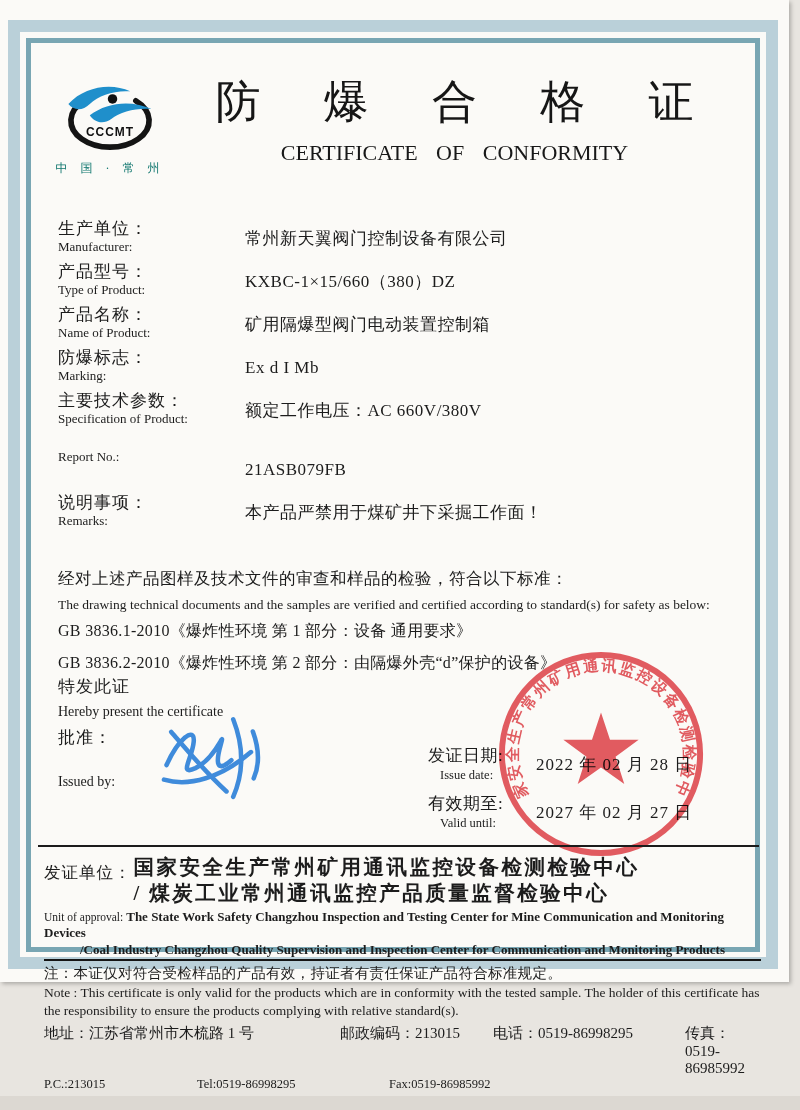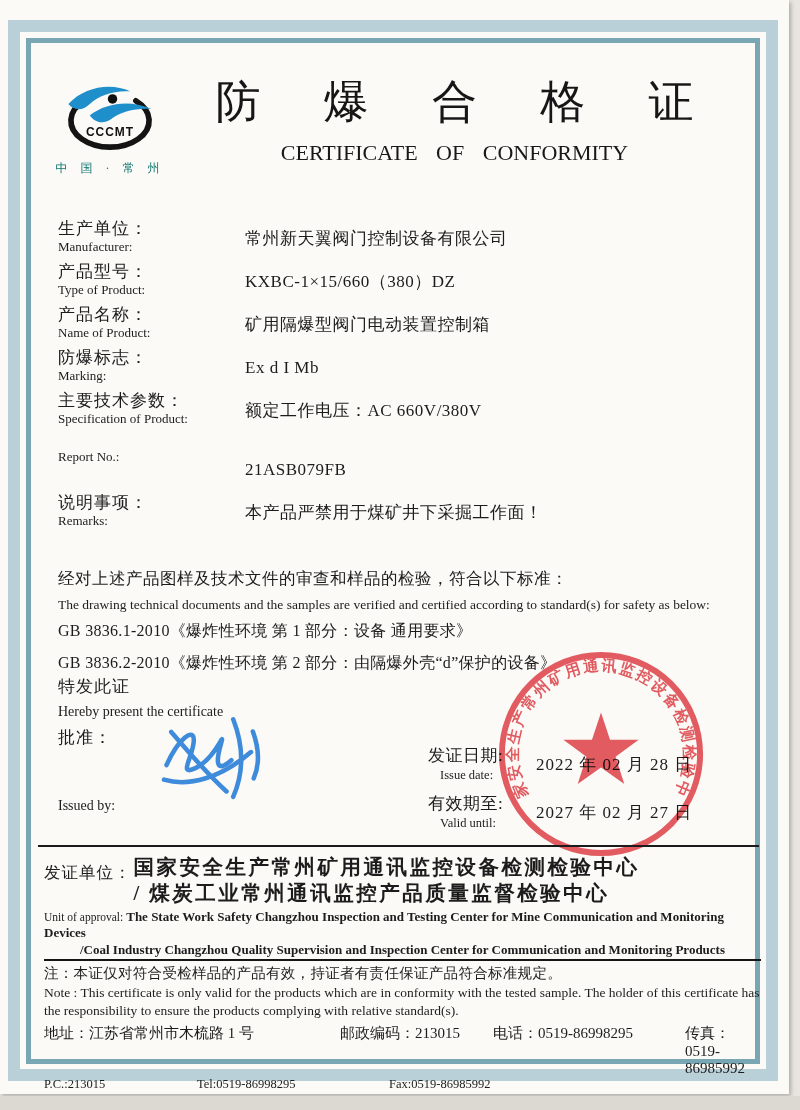--- a/index.html
+++ b/index.html
@@ -5,21 +5,21 @@
   * { margin:0; padding:0; box-sizing:border-box; }
   html,body { width:800px; height:1110px; }
   body {
     position:relative;
     background:#e8e5e0;
     font-family:"Liberation Serif","DejaVu Serif",serif;
     color:#1c1c1c;
     overflow:hidden;
   }
   .paper {
-    position:absolute; left:0; top:0; width:789px; height:1094px;
+    position:absolute; left:0; top:0; width:789px; height:982px;
     background:#fbfaf7;
     box-shadow:2px 2px 4px rgba(0,0,0,.25);
   }
   .frame-outer {
     position:absolute; left:8px; top:20px; right:11px; bottom:13px;
     border:12px solid #bad0d9;
   }
   .frame-inner {
     position:absolute; left:26px; top:38px; right:29px; bottom:30px;
     border:5px solid #79a6b3;
@@ -60,21 +60,21 @@
   .standards { position:absolute; left:58px; top:568px; right:30px; }
   .std-cn { font-size:16.5px; letter-spacing:.5px; }
   .std-en { font-size:13.5px; margin-top:7px; }
   .std-item { font-size:16px; line-height:29px; margin-top:3px; letter-spacing:.3px; }
 
   
   .present { position:absolute; left:58px; top:675px; }
   .present-cn { font-size:17px; letter-spacing:1px; }
   .present-en { font-size:14px; margin-top:6px; }
   .approve { font-size:17px; margin-top:6px; letter-spacing:1px; }
-  .issuedby { position:absolute; left:58px; top:798px; font-size:14px; }
+  .issuedby { position:absolute; left:58px; top:774px; font-size:14px; }
   .signature { position:absolute; left:158px; top:712px; width:132px; height:92px; transform:rotate(-6deg); }
 
   .dates { position:absolute; left:428px; top:744px; width:340px; }
   .drow { display:flex; margin-bottom:9px; }
   .dlabels { width:102px; flex:none; }
   .dl-cn { font-size:17px; letter-spacing:.5px; }
   .dl-en { font-size:12.5px; padding-left:12px; margin-top:1px; }
   .dvalue { font-size:17px; margin-left:6px; margin-top:9px; letter-spacing:1px; white-space:nowrap; }
 
   .stamp {

